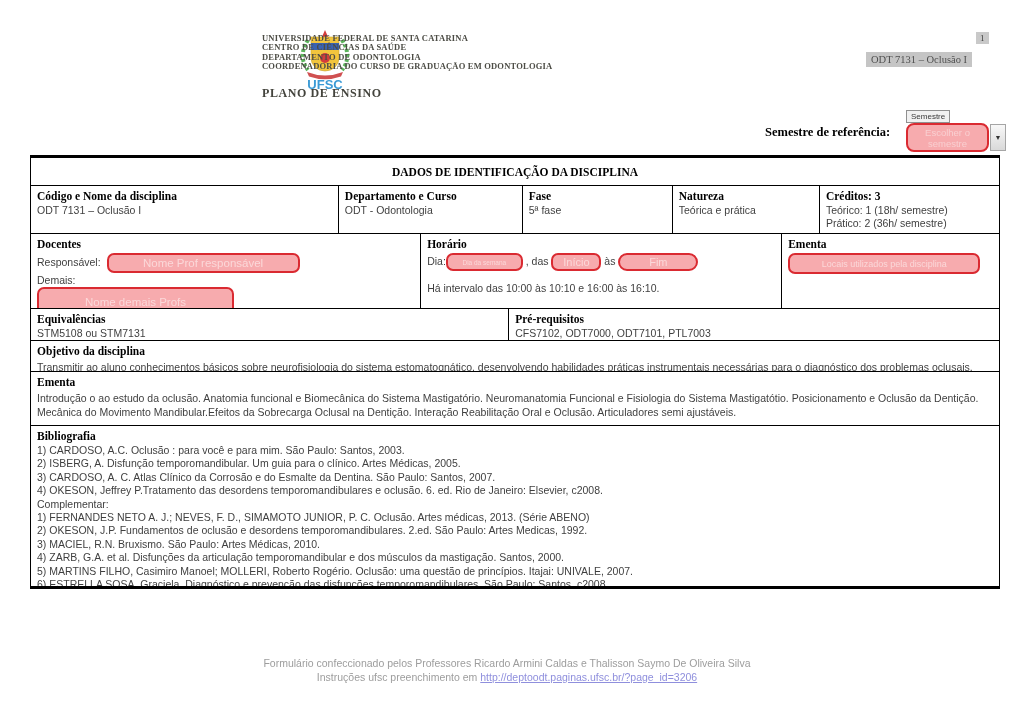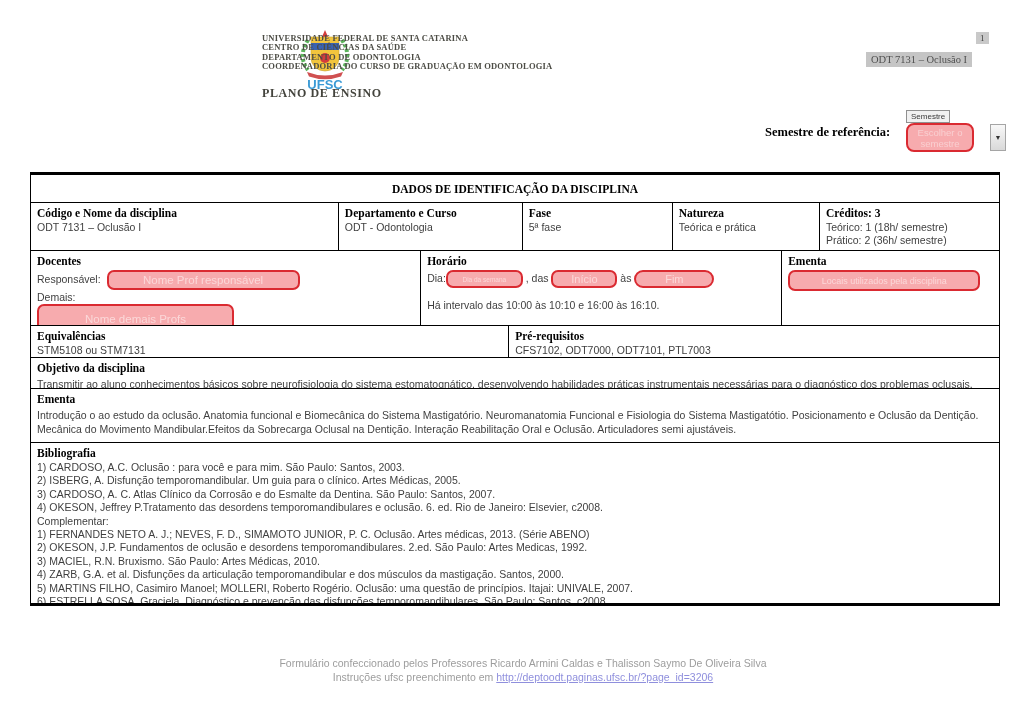--- a/index.html
+++ b/index.html
@@ -17,38 +17,38 @@
   .page-num { position:absolute; left:976px; top:32px; background:#c9c9c9; color:#3c3c3c;
               font-size:9px; padding:1px 4px; font-family:"Liberation Serif", serif; }
   .course-tag { position:absolute; left:866px; top:52px; background:#c5c5c5; color:#4f4f4f;
                 font-family:"Liberation Serif", serif; font-size:10.5px; padding:2px 5px; }
 
   
   .sem-label { position:absolute; left:765px; top:125px; font-family:"Liberation Serif", serif;
                font-weight:bold; font-size:12.5px; color:#000; }
   .sem-tab { position:absolute; left:906px; top:110px; background:#f1f1f1; border:1px solid #909090;
              font-size:8px; color:#3a3a3a; padding:1px 4px; }
-  .sem-select { position:absolute; left:906px; top:123px; width:68px; height:29px;
+  .sem-select { position:absolute; left:906px; top:123px; width:83px; height:29px;
                 background:#f7abae; border:2.5px solid #da2a31; border-radius:8px;
                 color:#f9cfd1; font-size:9.5px; line-height:11px; display:flex;
                 align-items:center; justify-content:center; text-align:center; cursor:pointer; }
   .sem-arrow { position:absolute; left:990px; top:124px; width:16px; height:27px;
                background:linear-gradient(#f8f8f8,#d9d9d9); border:1px solid #a5a5a5;
                display:flex; align-items:center; justify-content:center;
                font-size:7px; color:#333; cursor:pointer; }
 
   
   .pfield { display:inline-flex; align-items:center; justify-content:center;
             background:#f7abae; border:2px solid #da2a31; border-radius:7px;
             color:#fbd8d9; text-align:left; vertical-align:middle; cursor:text; }
 
   
   .doc-table { position:absolute; left:30px; top:155px; width:970px;
                border:1.5px solid #000; border-top-width:3px; border-bottom-width:3px;
-               background:#fff;margin-top:17px; }
+               background:#fff; }
   .t-row { display:flex; border-top:1.5px solid #000; }
   .t-row:first-child { border-top:none; }
   .t-cell { border-left:1.2px solid #000; padding:3px 6px 2px 6px; overflow:hidden; }
   .t-cell:first-child { border-left:none; }
   .title-row { height:27px; align-items:center; justify-content:center; }
   .table-title { width:100%; text-align:center; font-family:"Liberation Serif", serif;
                  font-weight:bold; font-size:11.5px; color:#000; }
   .cell-label { font-family:"Liberation Serif", serif; font-weight:bold; font-size:11.5px;
                 color:#000; line-height:15px; }
   .cell-value { font-size:10.5px; color:#3f3f3f; line-height:13px; }
@@ -61,21 +61,21 @@
   .w-codigo { width:31.7%; } .w-depto { width:19.0%; } .w-fase { width:15.5%; }
   .w-natureza { width:15.2%; } .w-creditos { width:18.6%; }
   .w-docentes { width:40.2%; } .w-horario { width:37.3%; } .w-local { width:22.5%; }
   .w-equiv { width:49.3%; } .w-prereq { width:50.7%; }
   .full { width:100%; }
   .inline-line { font-size:10.5px; color:#3f3f3f; margin-top:1px; white-space:nowrap; }
   .bib-line { font-size:10.5px; color:#3f3f3f; line-height:13.4px; }
   .para { font-size:10.5px; color:#3f3f3f; line-height:14px; margin-top:1px; }
 
   
-  .footer { position:absolute; left:38px; top:656px; width:970px; text-align:center;
+  .footer { position:absolute; left:22px; top:656px; width:970px; text-align:center;
             font-size:10.5px; color:#9d9d9d; line-height:14px; }
   .footer a { color:#8f8fdd; text-decoration:underline; }
 </style>
 </head>
 <body>
 
 <svg class="logo" viewBox="0 0 54 62">
   <path d="M10,12 C3,22 3,34 10,42" stroke="#5cb55c" stroke-width="4" fill="none" stroke-dasharray="3,2"></path>
   <path d="M44,12 C51,22 51,34 44,42" stroke="#5cb55c" stroke-width="4" fill="none" stroke-dasharray="3,2"></path>
   <path d="M27,2 L23.5,10 L30.5,10 Z" fill="#d43c3c"></path>
@@ -141,21 +141,21 @@
       </div>
       <div class="inline-line">Demais:</div>
       <span class="pfield" style="width:197px;height:30px;font-size:11.5px;margin-top:1px;">Nome demais Profs</span>
     </div>
 
     <div class="t-cell w-horario">
       <div class="cell-label">Horário</div>
       <div class="inline-line">
         <span>Dia:</span><span class="pfield" style="width:77px;height:18px;font-size:6.5px;">Dia da semana</span>
         <span>, das</span>
-        <span class="pfield" style="width:66px;height:18px;font-size:11px;">Início</span>
+        <span class="pfield" style="width:50px;height:18px;font-size:11px;">Início</span>
         <span>às</span>
         <span class="pfield" style="width:80px;height:18px;font-size:11px;border-radius:9px;">Fim</span>
       </div>
       <div class="inline-line" style="margin-top:11px;">Há intervalo das 10:00 às 10:10 e 16:00 às 16:10.</div>
     </div>
 
     <div class="t-cell w-local">
       <div class="cell-label">Ementa</div>
       <span class="pfield" style="width:192px;height:21px;font-size:9px;margin-top:1px;">Locais utilizados pela disciplina</span>
     </div>

